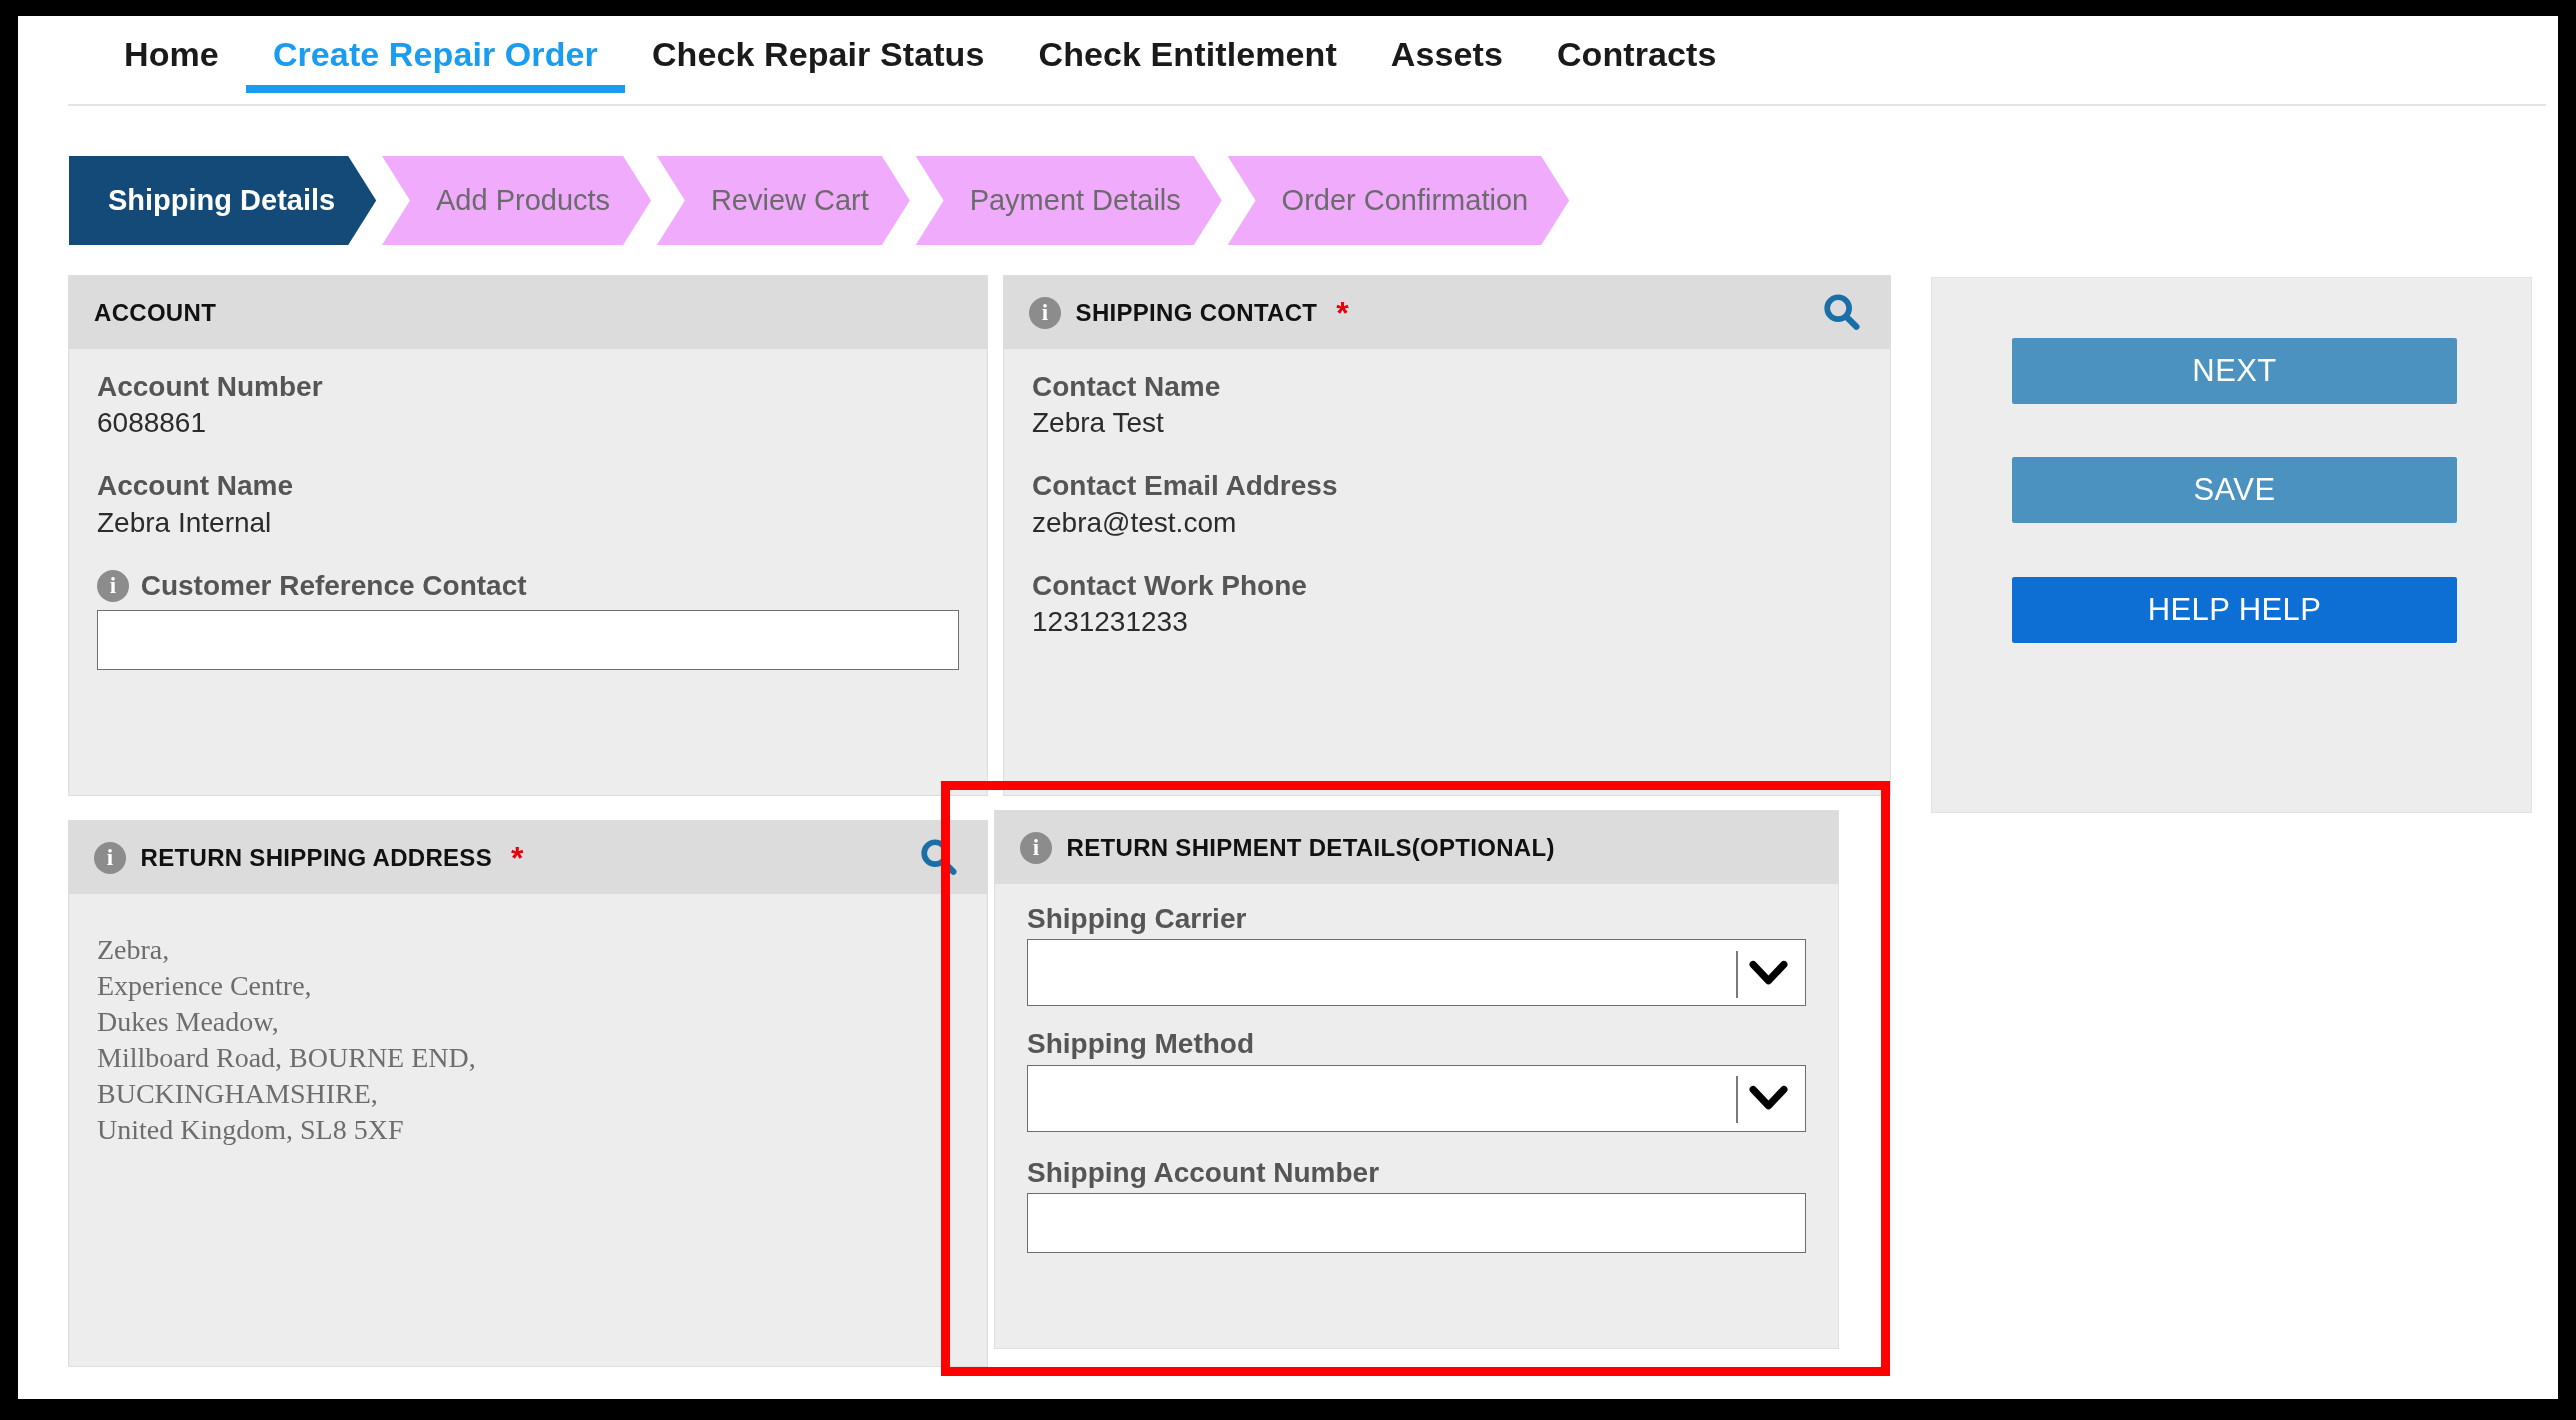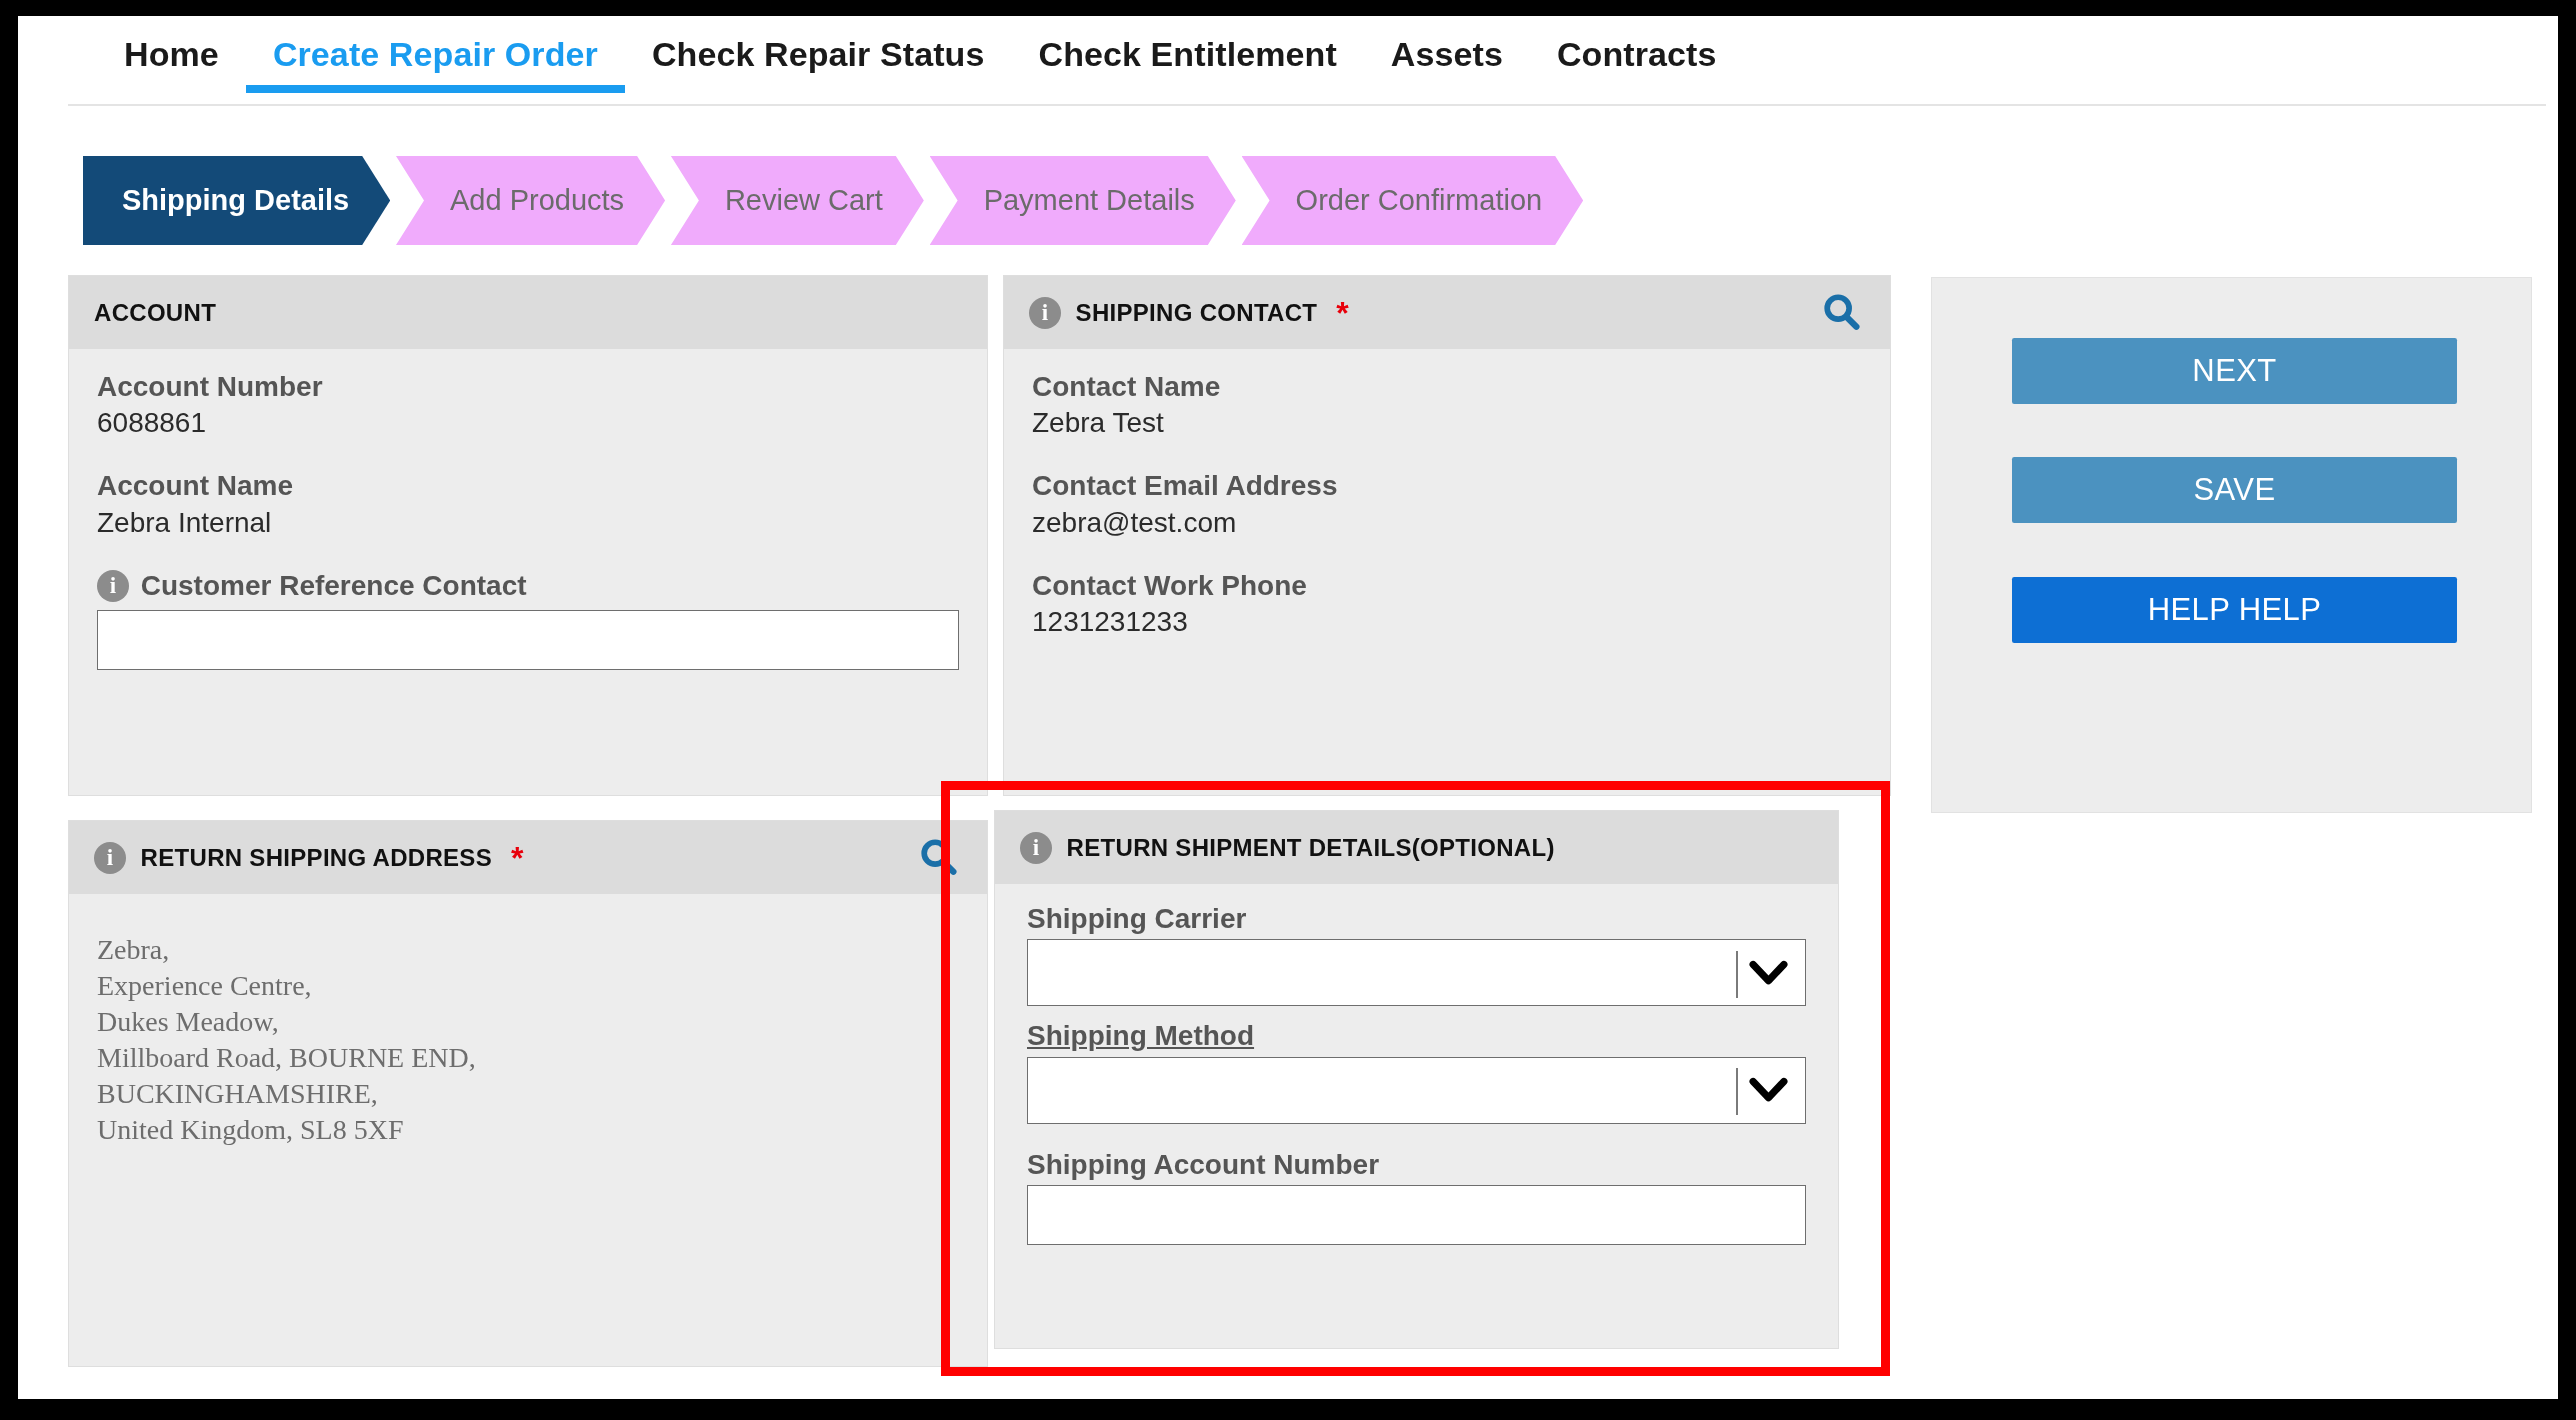--- a/index.html
+++ b/index.html
@@ -54,21 +54,21 @@
   #navrule {
     position: absolute;
     left: 50px; top: 88px;
     width: 2478px; height: 2.2px;
     background: #e4e4e4;
   }
 
   
   #stepper {
     position: absolute;
-    left: 65px; top: 140px;
+    left: 51px; top: 140px;
     display: flex;
     height: 89px;
   }
   .step {
     position: relative;
     height: 89px;
     display: flex;
     align-items: center;
     justify-content: center;
     font-size: 29px;
@@ -335,21 +335,21 @@
         <div class="select-box">
           <span style="position:absolute;left:11.7px;top:50%;transform:translateY(-50%);font-size:25px;color:#222;"></span>
           <span class="divider"></span>
           <span class="chev">
             <svg width="41" height="29" viewBox="0 0 24 16">
                 <path d="M3 3 L12 12.5 L21 3" stroke="#000000" stroke-width="4.2" fill="none" stroke-linecap="round" stroke-linejoin="round"></path>
               </svg>
           </span>
         </div>
 
-        <div class="fld-label" style="margin-top:14px;text-decoration:underline;">Shipping Method</div>
+        <div class="fld-label" style="margin-top:22px;">Shipping Method</div>
         <div class="select-box">
           <span style="position:absolute;left:11.7px;top:50%;transform:translateY(-50%);font-size:25px;color:#222;"></span>
           <span class="divider"></span>
           <span class="chev">
             <svg width="41" height="29" viewBox="0 0 24 16">
                 <path d="M3 3 L12 12.5 L21 3" stroke="#000000" stroke-width="4.2" fill="none" stroke-linecap="round" stroke-linejoin="round"></path>
               </svg>
           </span>
         </div>
 

